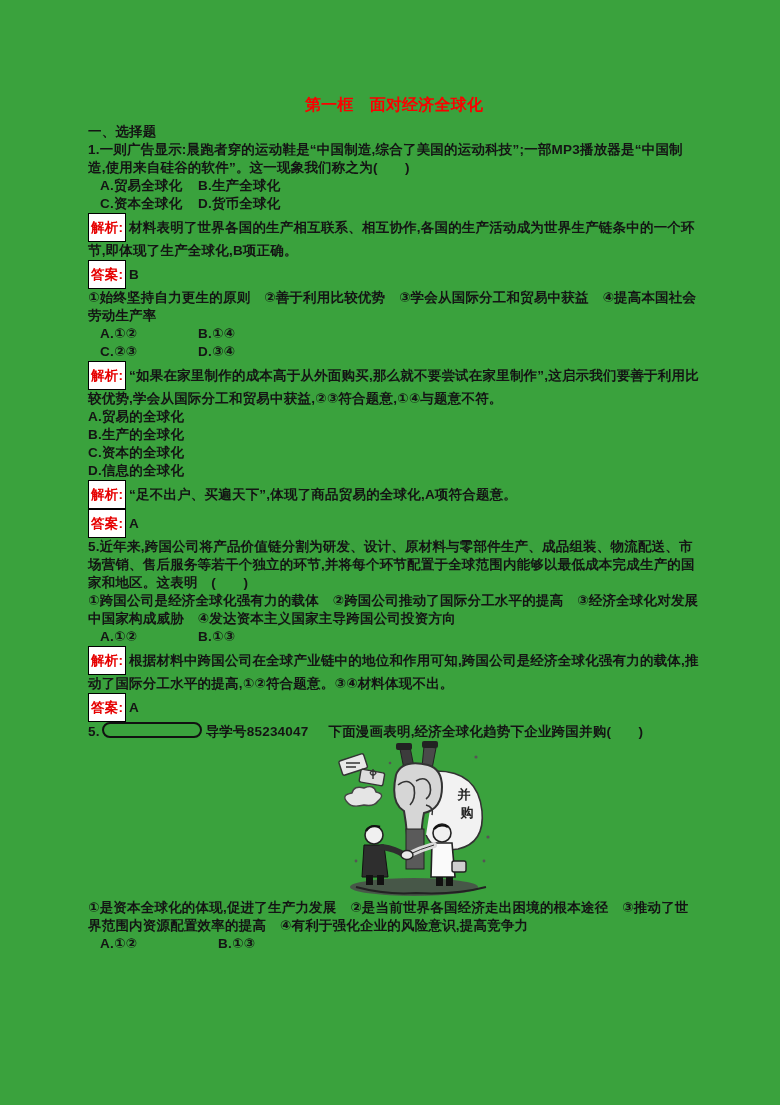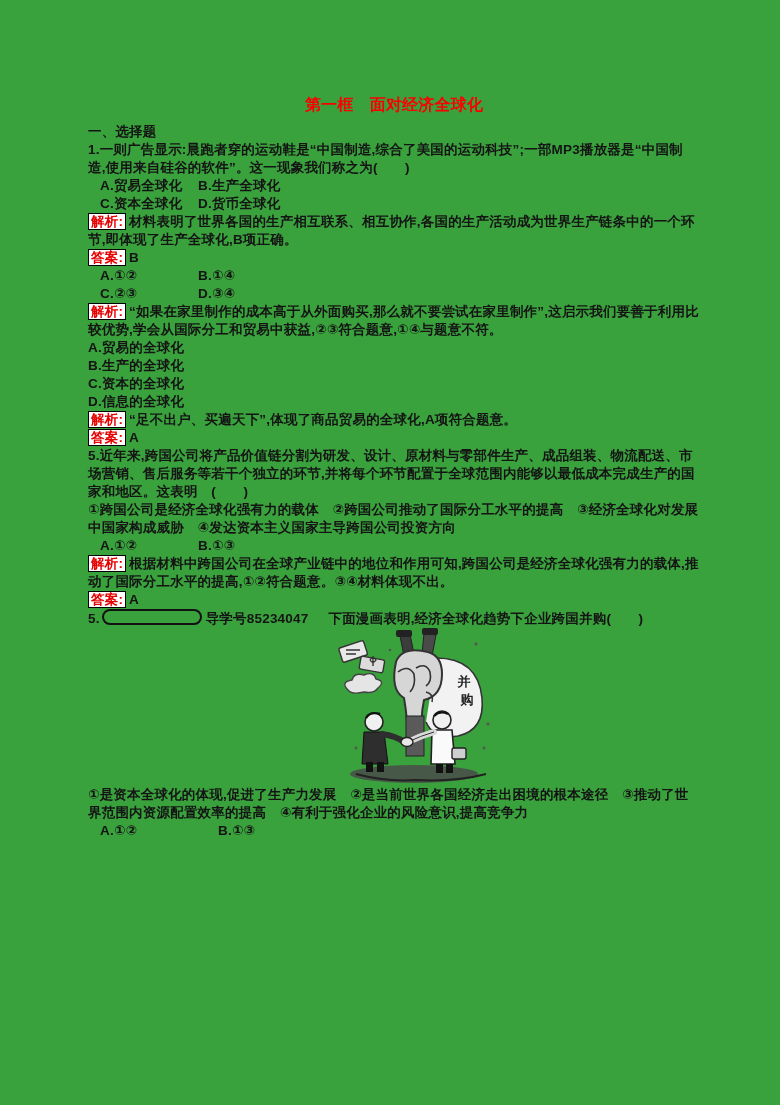--- a/index.html
+++ b/index.html
@@ -18,21 +18,21 @@
     margin:0 0 7px 0;padding:0;
     text-align:center;color:#fb0000;font-size:16px;line-height:22px;
     font-weight:bold;
   }
   p{margin:0;padding:0;}
   .optcol{display:inline-block;min-width:98px;margin-left:12px;}
   .tag{
     display:inline-block;
     color:#e60000;background:#ffffff;
     border:1px solid #000;
-    padding:0 2px;margin-right:3px;
+    padding:6px 2px;margin-right:3px;
     line-height:15px;font-size:13.5px;
   }
   .pill{
     display:inline-block;width:96px;height:12px;
     border:2px solid #111;border-radius:8px;
     vertical-align:-2px;margin:0 4px 0 2px;background:transparent;
   }
   .cartoon{width:176px;height:158px;margin-left:238px;}
   .cartoon svg{display:block;}
 </style>
@@ -43,20 +43,21 @@
 
   <h1 class="title">第一框　面对经济全球化</h1>
   <p>一、选择题</p>
 
   <p>1.一则广告显示:晨跑者穿的运动鞋是“中国制造,综合了美国的运动科技”;一部MP3播放器是“中国制造,使用来自硅谷的软件”。这一现象我们称之为(　　)</p>
   <p><span class="optcol">A.贸易全球化</span><span>B.生产全球化</span></p>
   <p><span class="optcol">C.资本全球化</span><span>D.货币全球化</span></p>
   <p><span class="tag">解析:</span><span>材料表明了世界各国的生产相互联系、相互协作,各国的生产活动成为世界生产链条中的一个环节,即体现了生产全球化,B项正确。</span></p>
   <p><span class="tag">答案:</span><span>B</span></p>
 
+  <p>①始终坚持自力更生的原则　②善于利用比较优势　③学会从国际分工和贸易中获益　④提高本国社会劳动生产率</p>
   <p><span class="optcol">A.①②</span><span>B.①④</span></p>
   <p><span class="optcol">C.②③</span><span>D.③④</span></p>
   <p><span class="tag">解析:</span><span>“如果在家里制作的成本高于从外面购买,那么就不要尝试在家里制作”,这启示我们要善于利用比较优势,学会从国际分工和贸易中获益,②③符合题意,①④与题意不符。</span></p>
 
   <p>A.贸易的全球化</p>
   <p>B.生产的全球化</p>
   <p>C.资本的全球化</p>
   <p>D.信息的全球化</p>
   <p><span class="tag">解析:</span><span>“足不出户、买遍天下”,体现了商品贸易的全球化,A项符合题意。</span></p>
   <p><span class="tag">答案:</span><span>A</span></p>

